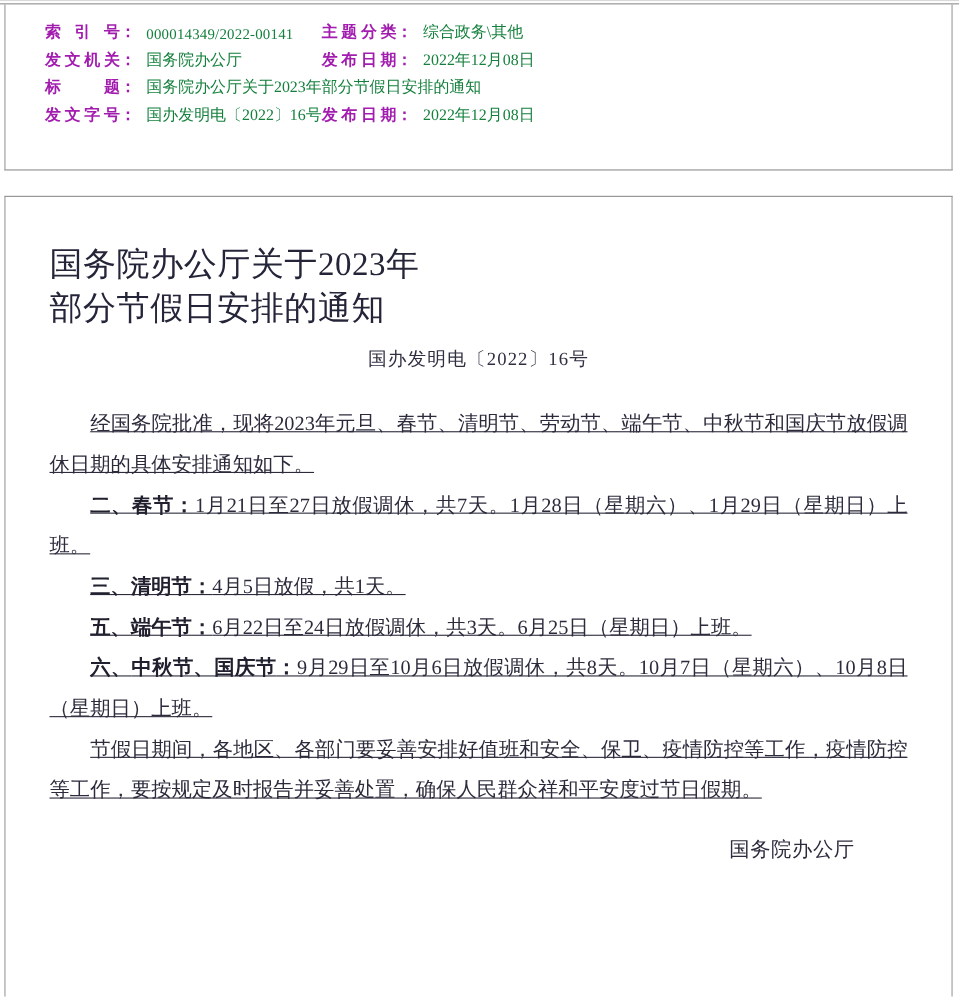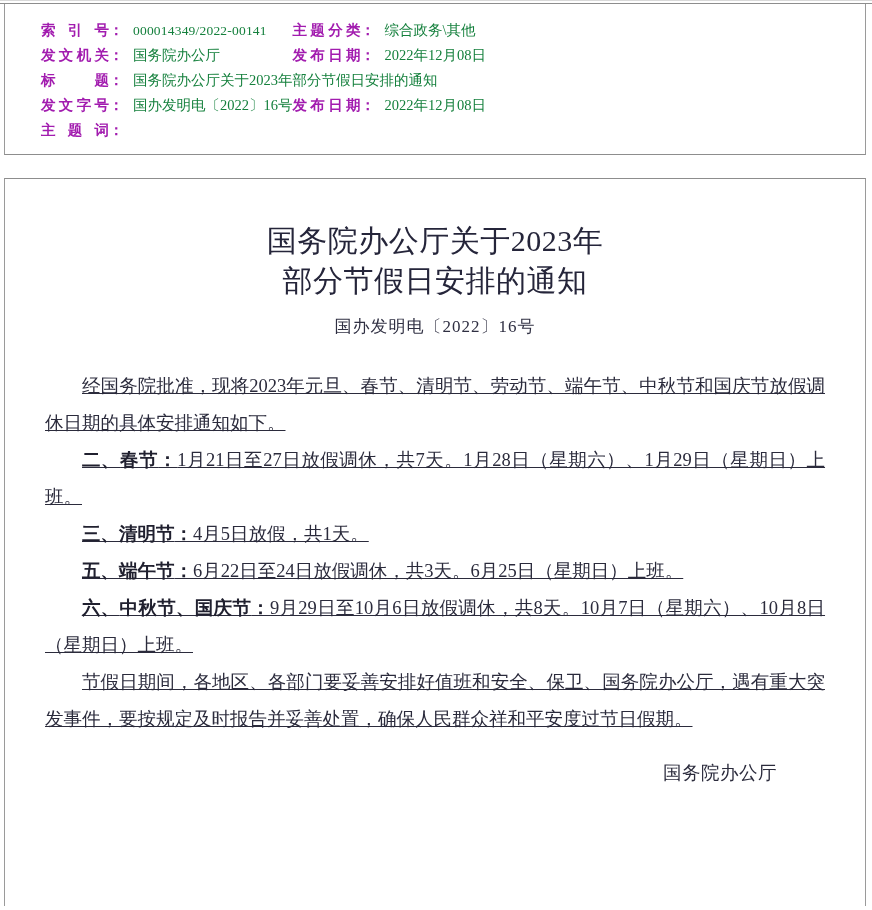--- a/index.html
+++ b/index.html
@@ -92,21 +92,20 @@
     border-right: 1px solid #9a9a9a;
     border-top: 1px solid #8d8d8d;
     box-sizing: border-box;
   }
 
   .doc-inner {
     padding: 0 40px;
   }
 
   .doc-title {
-    text-align: center;
     font-family: "Liberation Serif", "DejaVu Serif", serif;
     font-size: 30px;
     font-weight: normal;
     color: #25253a;
     line-height: 40px;
     margin: 0;
     padding-top: 42px;
     letter-spacing: 0.5px;
   }
   .doc-title .tline { display: block; }
@@ -173,24 +172,20 @@
       <tr>
         <td class="meta-label"><span class="sp">标    题</span><span class="colon">：</span></td>
         <td class="meta-value" colspan="3">国务院办公厅关于2023年部分节假日安排的通知</td>
       </tr>
       <tr>
         <td class="meta-label"><span class="sp">发文字号</span><span class="colon">：</span></td>
         <td class="meta-value">国办发明电〔2022〕16号</td>
         <td class="meta-label"><span class="sp">发布日期</span><span class="colon">：</span></td>
         <td class="meta-value">2022年12月08日</td>
       </tr>
-      <tr>
-        <td class="meta-label"><span class="sp">主 题 词</span><span class="colon">：</span></td>
-        <td class="meta-value" colspan="3"></td>
-      </tr>
     </tbody>
   </table>
 </div>
 
 <div class="doc-box">
   <div class="doc-inner">
 
     <h1 class="doc-title">
       <span class="tline">国务院办公厅关于2023年</span>
       <span class="tline">部分节假日安排的通知</span>
@@ -206,21 +201,21 @@
 
       <p class="para indent"><b>二、</b><b>春节</b><b>：</b><span>1月21日至27日放假调休，共7天。1月28日（星期六）、1月29日（星期日）上班。</span></p>
 
       <p class="para indent"><b>三、</b><b>清明节</b><b>：</b><span>4月5日放假，共1天。</span></p>
 
 
       <p class="para indent"><b>五、</b><b>端午节</b><b>：</b><span>6月22日至24日放假调休，共3天。6月25日（星期日）上班。</span></p>
 
       <p class="para indent"><b>六、</b><b>中秋节、国庆节</b><b>：</b><span>9月29日至10月6日放假调休，共8天。10月7日（星期六）、10月8日（星期日）上班。</span></p>
 
-      <p class="para indent">节假日期间，各地区、各部门要妥善安排好值班和安全、保卫、国务院办公厅，遇有重大突发事件，要按规定及时报告并妥善处置，确保人民群众祥和平安度过节日假期。</p>
+      <p class="para indent">节假日期间，各地区、各部门要妥善安排好值班和安全、保卫、疫情防控等工作，疫情防控等工作，要按规定及时报告并妥善处置，确保人民群众祥和平安度过节日假期。</p>
 
       <div class="sign-block">
         <div class="sign-line">国务院办公厅</div>
 
       </div>
 
     </div>
   </div>
 </div>
 

